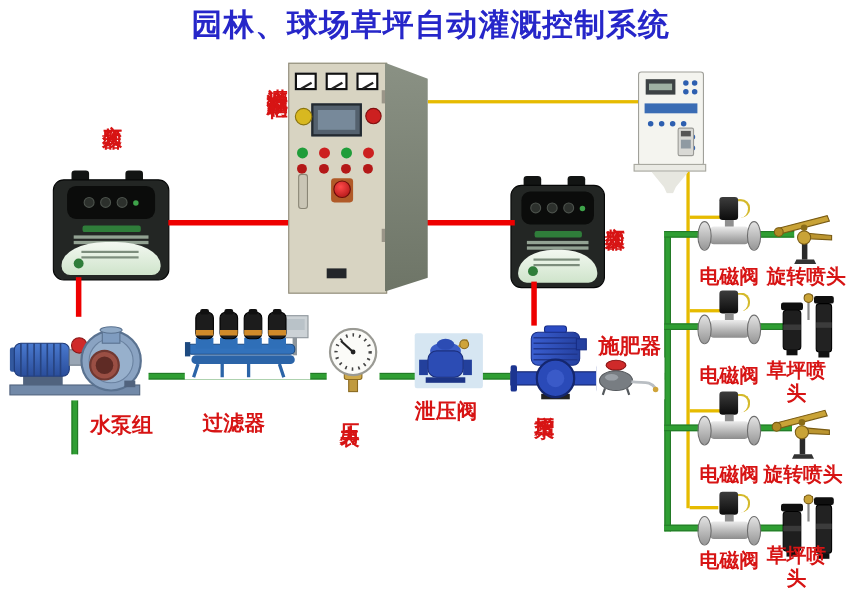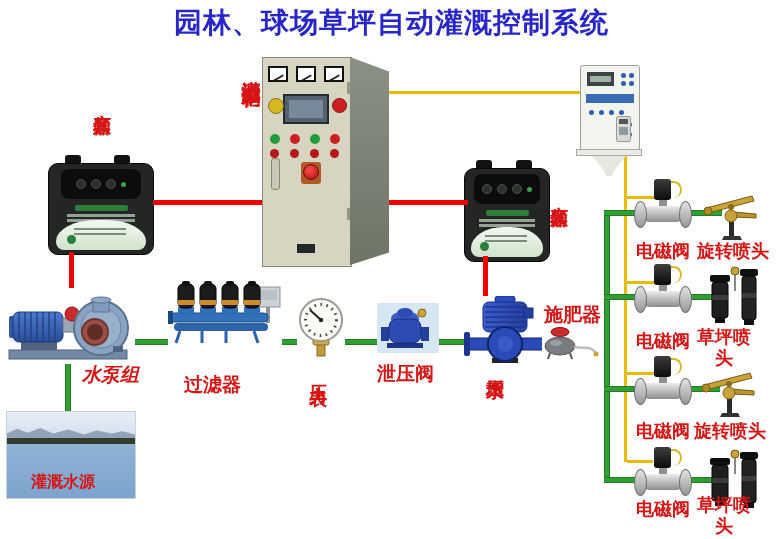--- a/index.html
+++ b/index.html
@@ -318,28 +318,20 @@
       <rect x="15" y="10" width="6" height="4" fill="#999"></rect>
       <ellipse cx="18" cy="7" rx="9" ry="4.5" fill="#cf2a2a" stroke="#8a1515"></ellipse>
       <ellipse cx="18" cy="21" rx="15" ry="9" fill="#787d82" stroke="#54585c"></ellipse>
       <ellipse cx="14" cy="18" rx="6" ry="3" fill="#9aa0a6"></ellipse>
       <path d="M8 28L6 34M28 28L30 34" stroke="#54585c" stroke-width="2"></path>
       <path d="M32 22C42 24 48 20 54 28" stroke="#b9bec3" stroke-width="2.5" fill="none"></path>
       <circle cx="54" cy="29" r="2.5" fill="#cfa43a"></circle>
     </svg>
   </div>
 
-  <div class="dev" style="left:6px;top:411px;width:130px;height:88px;overflow:hidden;border:1px solid #c9d2da;box-sizing:border-box;">
-    <div style="position:absolute;left:0;top:0;width:100%;height:26px;background:linear-gradient(#e8eef8,#d3dfee);"></div>
-    <div style="position:absolute;left:0;top:12px;width:100%;height:16px;background:#93a2b6;
-         clip-path:polygon(0 100%,0 60%,8% 30%,16% 55%,26% 25%,36% 60%,48% 35%,60% 65%,70% 40%,82% 60%,90% 45%,100% 65%,100% 100%);"></div>
-    <div style="position:absolute;left:0;top:26px;width:100%;height:6px;background:#323c2c;"></div>
-    <div style="position:absolute;left:0;top:32px;width:100%;height:56px;background:linear-gradient(#8fb3d6,#7ba3cc);"></div>
-    <div class="lab" style="left:24px;top:60px;font-size:16px;">灌溉水源</div>
-  </div>
 
   <div class="valve" style="top:179px;">
     <div class="wire"></div>
       <div class="sol"></div>
       <div class="neck"></div>
       <div class="barrel"></div>
     <div class="flg" style="left:0;"></div>
       <div class="flg" style="left:45px;"></div>
   </div>
   <div class="valve" style="top:264px;">
@@ -416,21 +408,21 @@
       <rect x="34" y="4" width="18" height="7" rx="2" fill="#0f0f0f"></rect>
       <rect x="36" y="11" width="14" height="44" rx="3" fill="#222" stroke="#000"></rect>
       <rect x="36" y="28" width="14" height="5" fill="#3c3c3c"></rect>
       <rect x="38" y="55" width="10" height="5" fill="#111"></rect>
     </svg>
   </div>
 
   <div class="vlab" style="left:241px;top:66px;font-size:19px;">灌溉控制柜</div>
   <div class="vlab" style="left:92px;top:100px;">变频器</div>
   <div class="vlab" style="left:549px;top:192px;">变频器</div>
-  <div class="lab" style="left:82px;top:362px;font-style:italic;">水泵组</div>
+  <div class="lab" style="left:82px;top:374px;">水泵组</div>
   <div class="lab" style="left:184px;top:372px;">过滤器</div>
   <div class="vlab" style="left:308px;top:370px;">压力表</div>
   <div class="lab" style="left:377px;top:361px;">泄压阀</div>
   <div class="vlab" style="left:485px;top:364px;">增压泵</div>
   <div class="lab" style="left:544px;top:302px;">施肥器</div>
 
   <div class="lab" style="left:636px;top:239px;font-size:18px;">电磁阀</div>
   <div class="lab" style="left:697px;top:239px;font-size:18px;">旋转喷头</div>
   <div class="lab" style="left:636px;top:329px;font-size:18px;">电磁阀</div>
   <div class="lab wraplab" style="left:692px;top:327px;width:64px;">草坪喷头</div>

